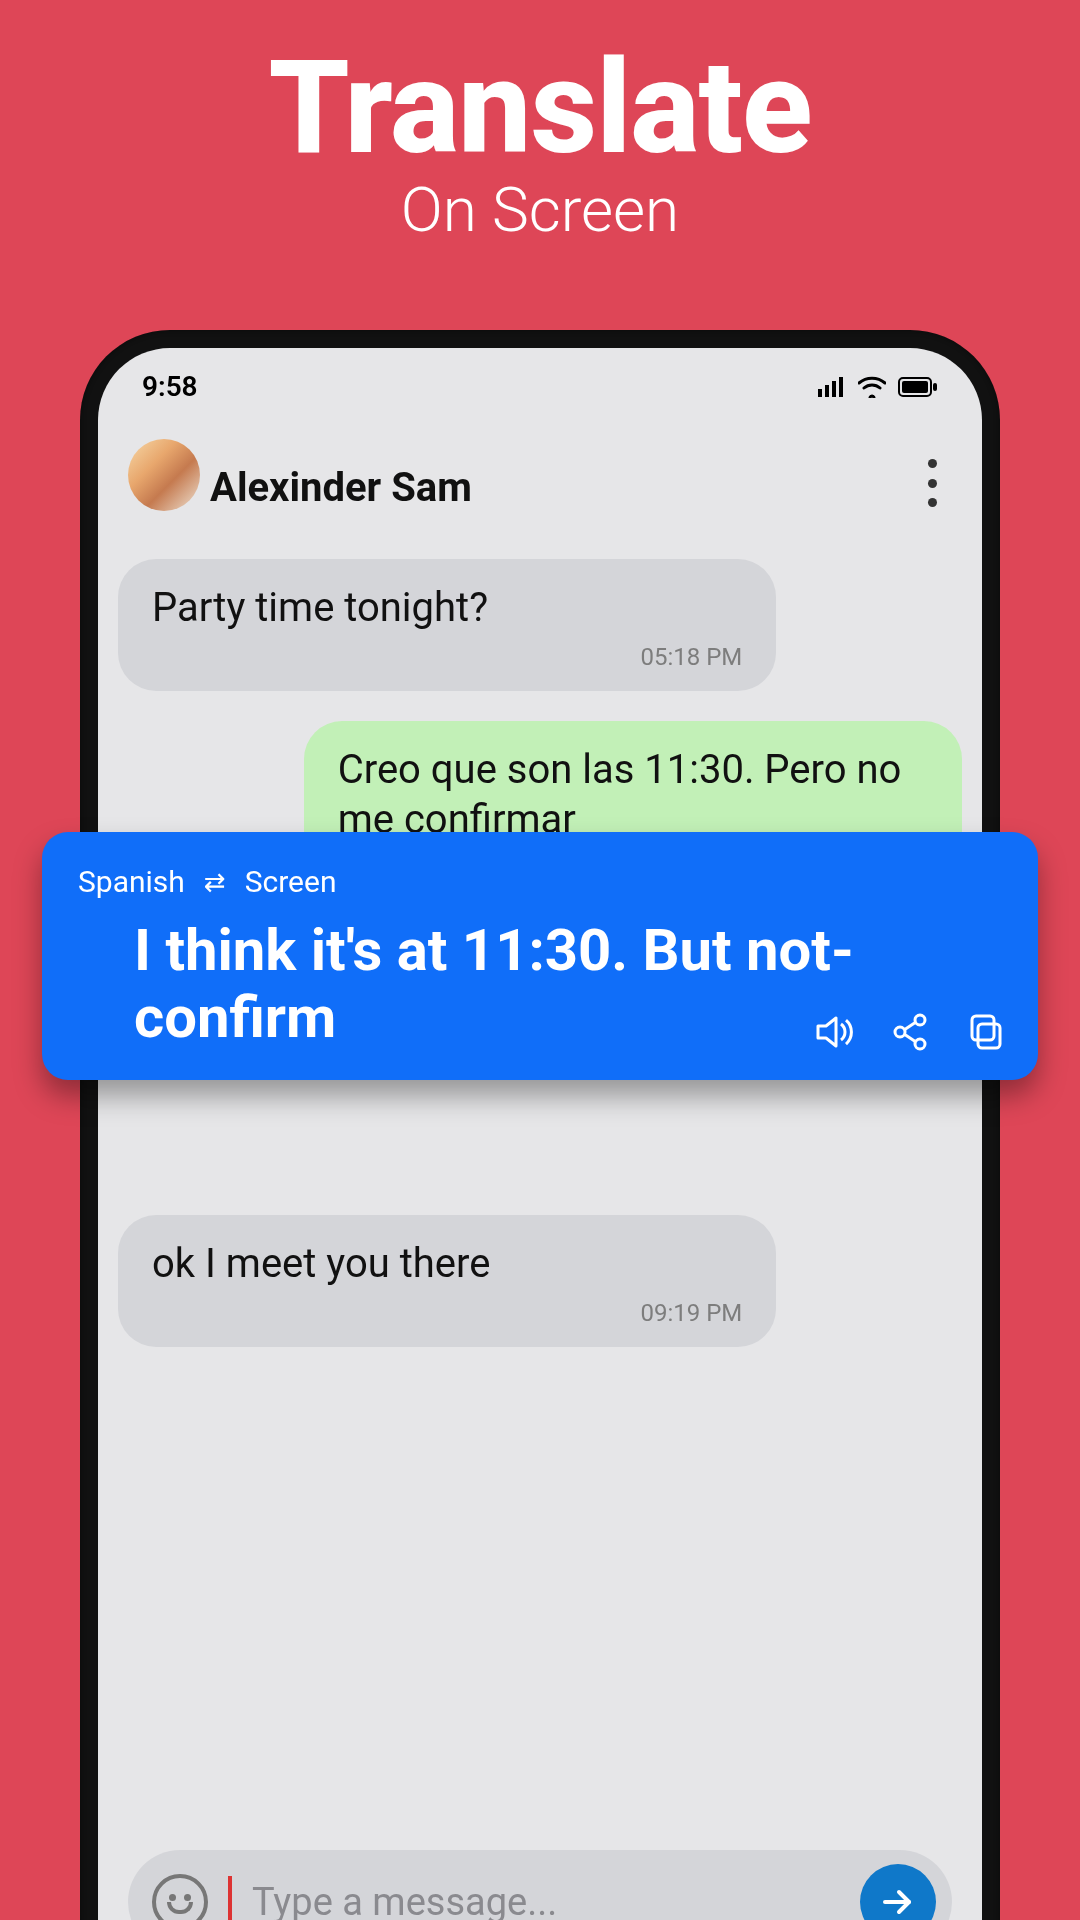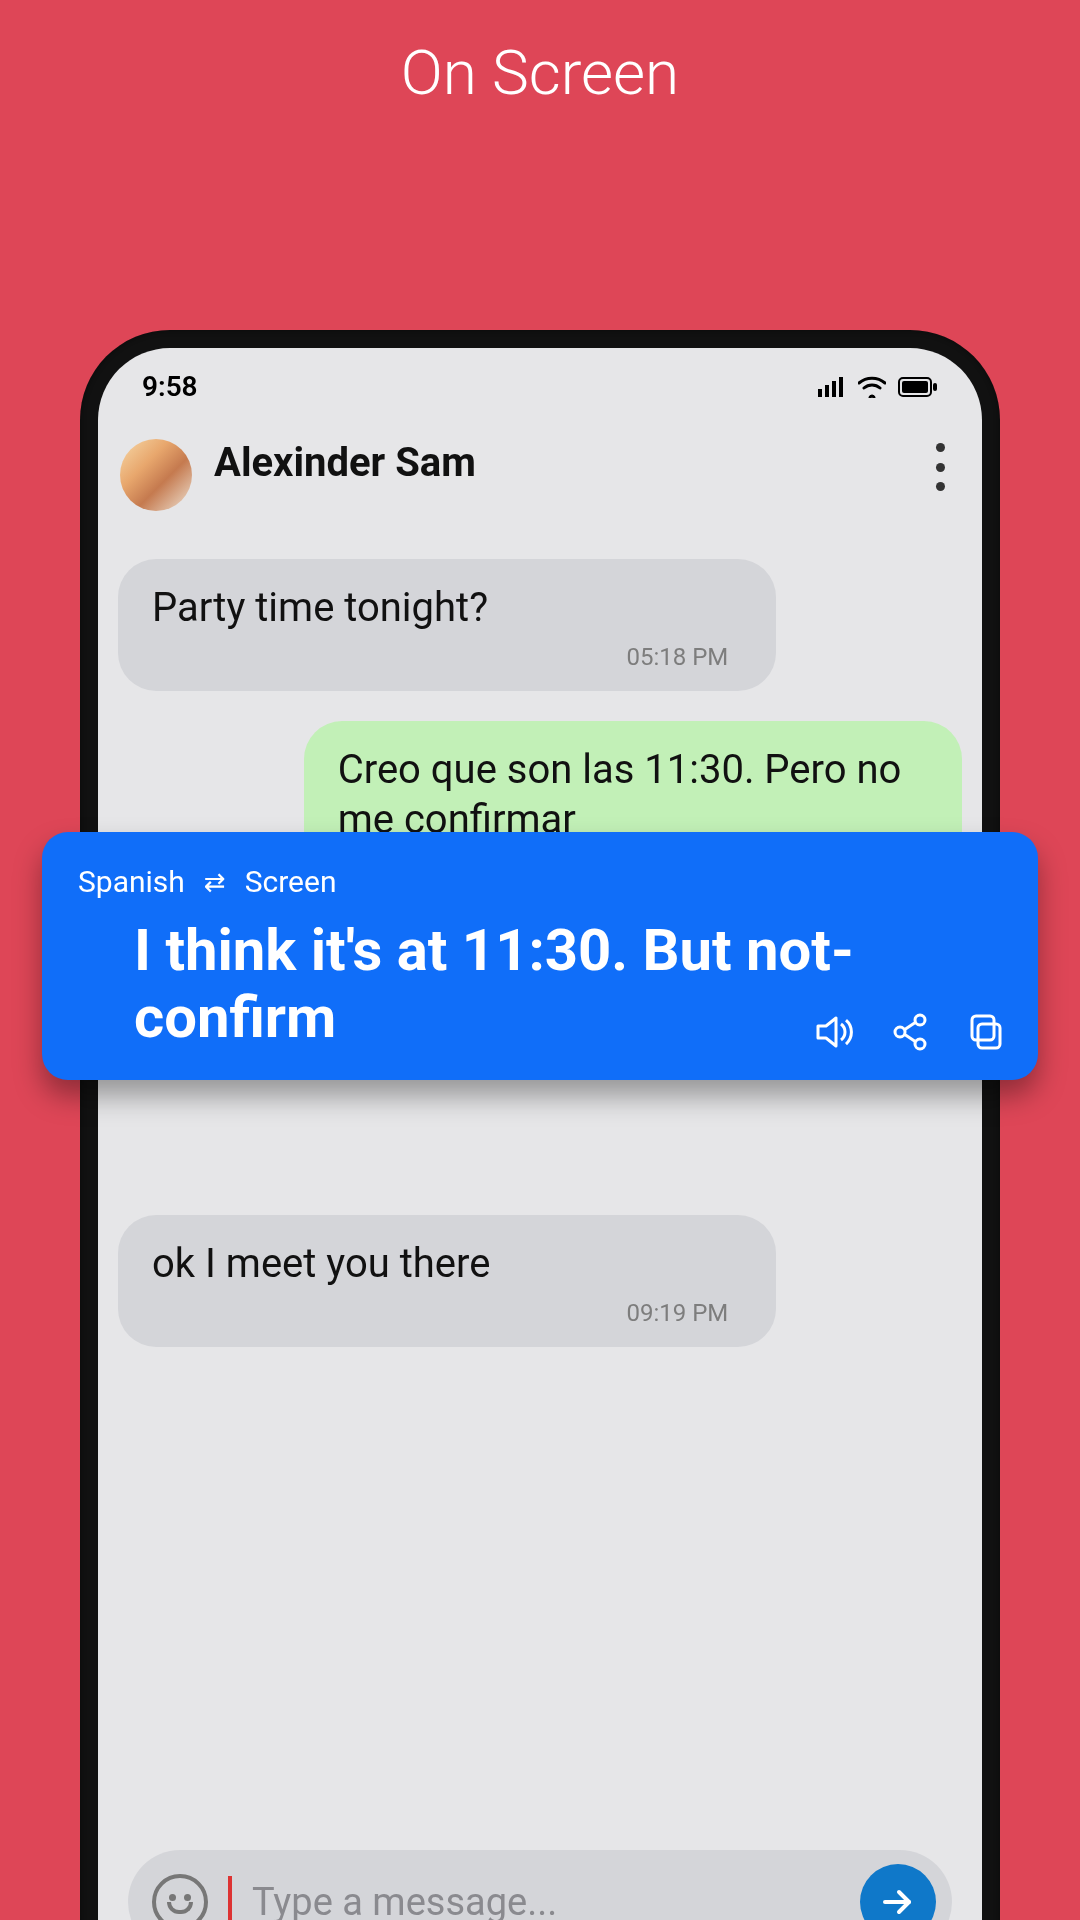--- a/index.html
+++ b/index.html
@@ -50,23 +50,23 @@
       justify-content:space-between;
       align-items:center;
       padding:22px 44px 8px 44px;
       font-size:28px;
       font-weight:600;
       color:#000;
     }
     .status-icons { display:flex; gap:12px; align-items:center; }
     .chatheader {
       display:flex;
-      align-items:flex-start;
-      padding:28px 22px;
-      gap:22px;
+      align-items:flex-end;
+      padding:28px 30px;
+      gap:10px;
     }
     .avatar {
       width:72px; height:72px;
       border-radius:50%;
       background:linear-gradient(135deg,#f7d9a8 0%,#e8a76d 35%,#c57a4f 60%,#f0e5d6 100%);
       flex-shrink:0;
     }
     .who { flex:1; }
     .contact {
       font-size:40px;
@@ -88,21 +88,21 @@
     }
     .kebab span {
       width:9px;height:9px;border-radius:50%;background:#333;
     }
     .thread {
       position:relative;
       padding:20px 20px;
     }
     .bubble {
       border-radius:38px;
-      padding:24px 48px 20px 34px;
+      padding:24px 34px 20px 34px;
       max-width:78%;
       position:relative;
       margin-bottom:30px;
     }
     .bubble.in {
       background:#d4d5d9;
       color:#111;
     }
     .bubble.out {
       background:#c2f0b7;
@@ -199,20 +199,21 @@
     }
     .send{
       width:76px;height:76px;border-radius:50%;background:#0f78c9;display:flex;align-items:center;justify-content:center;flex-shrink:0;
     }
     .send svg{stroke:#fff;}
   </style>
 </head>
 <body>
 
 <div class="headline">
+  <div class="big">Translate</div>
   <div class="small">On Screen</div>
 </div>
 
 <div class="phone">
   <div class="screen">
 
     <div class="statusbar">
       <span>9:58</span>
       <span class="status-icons">
         <svg width="28" height="20" viewBox="0 0 28 20">

